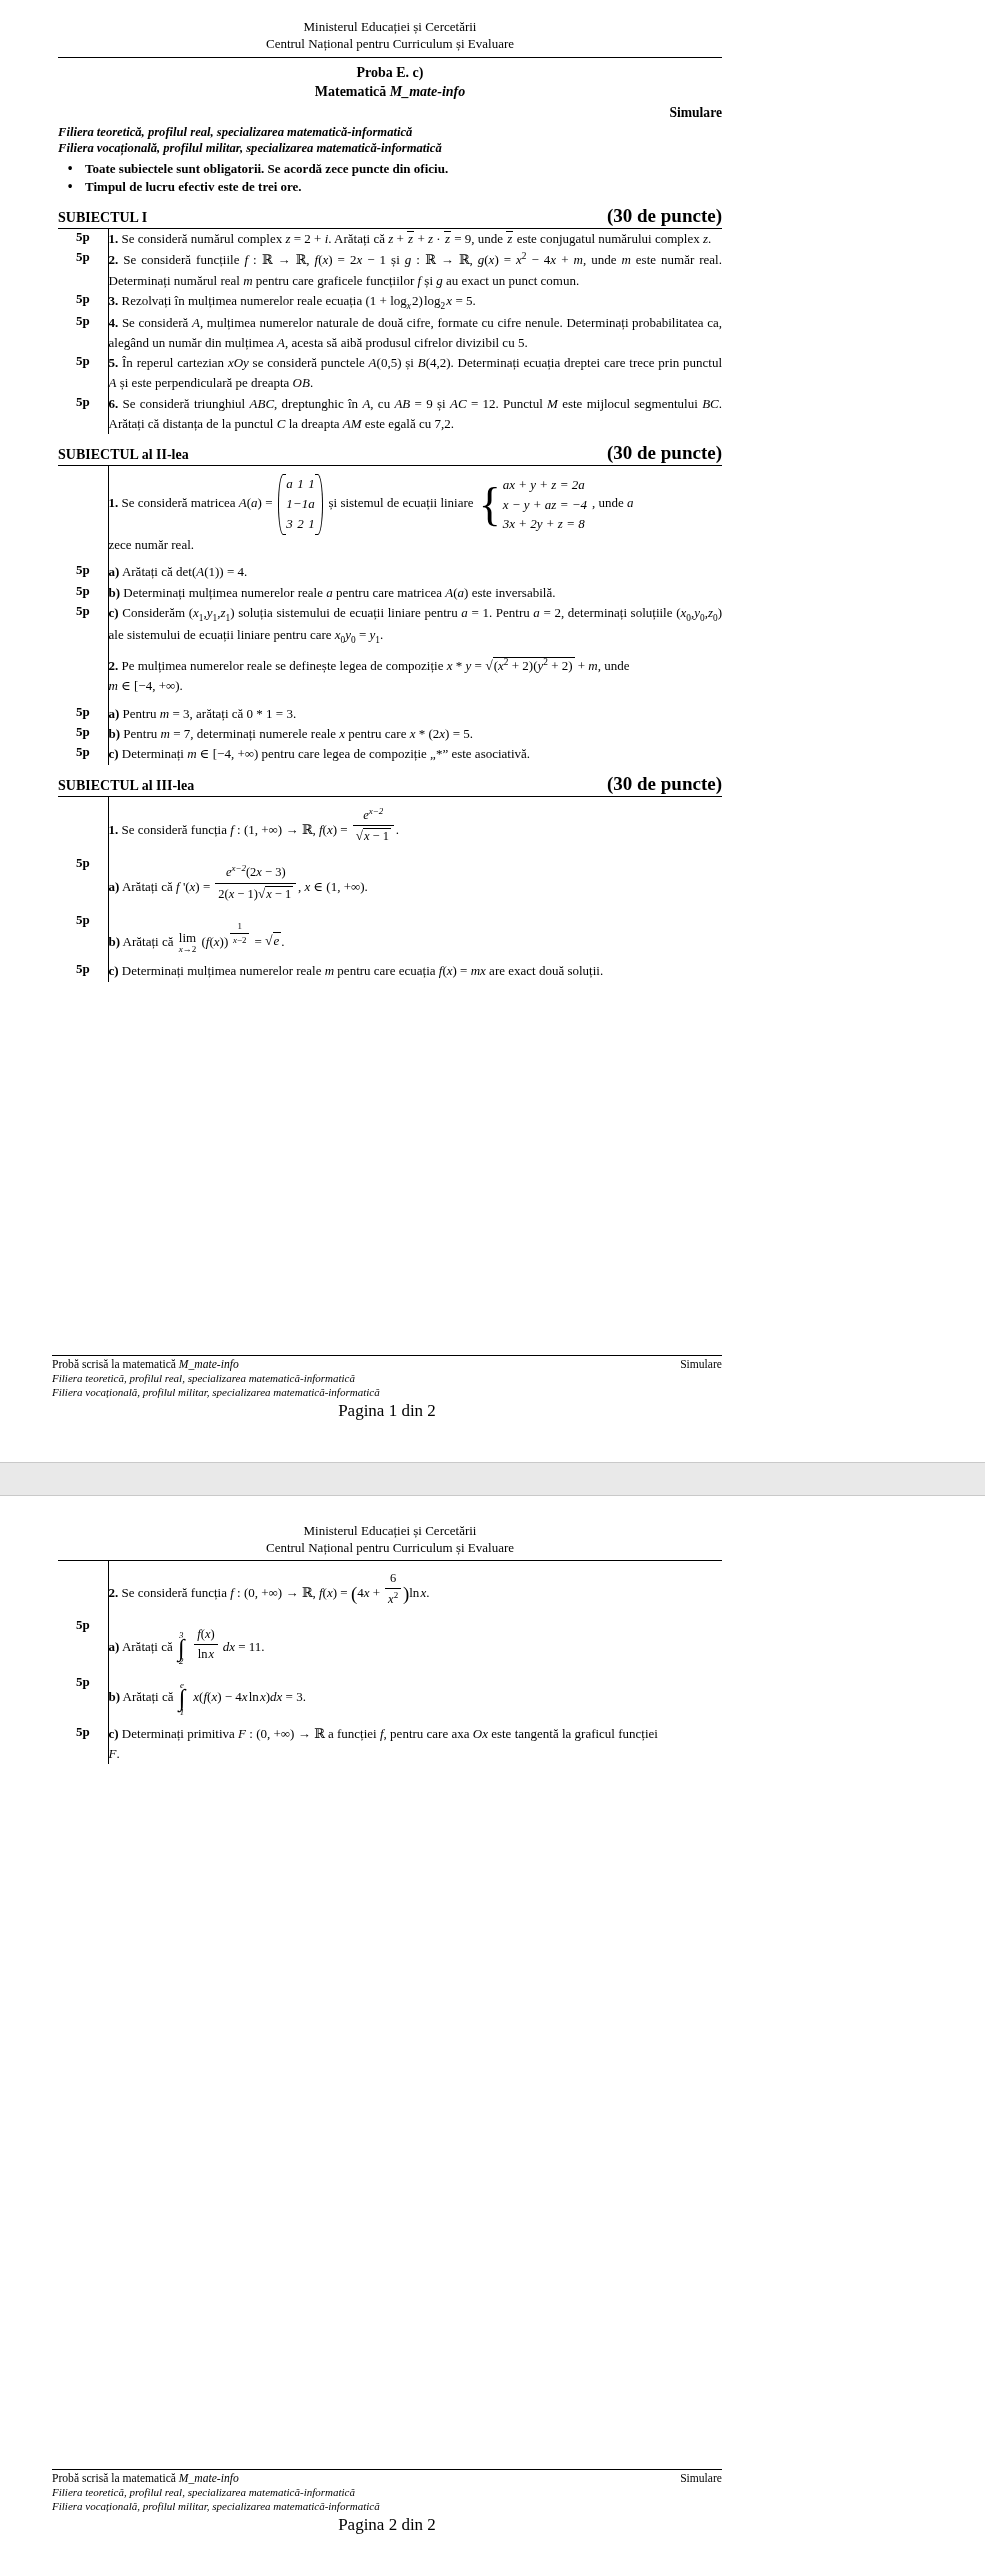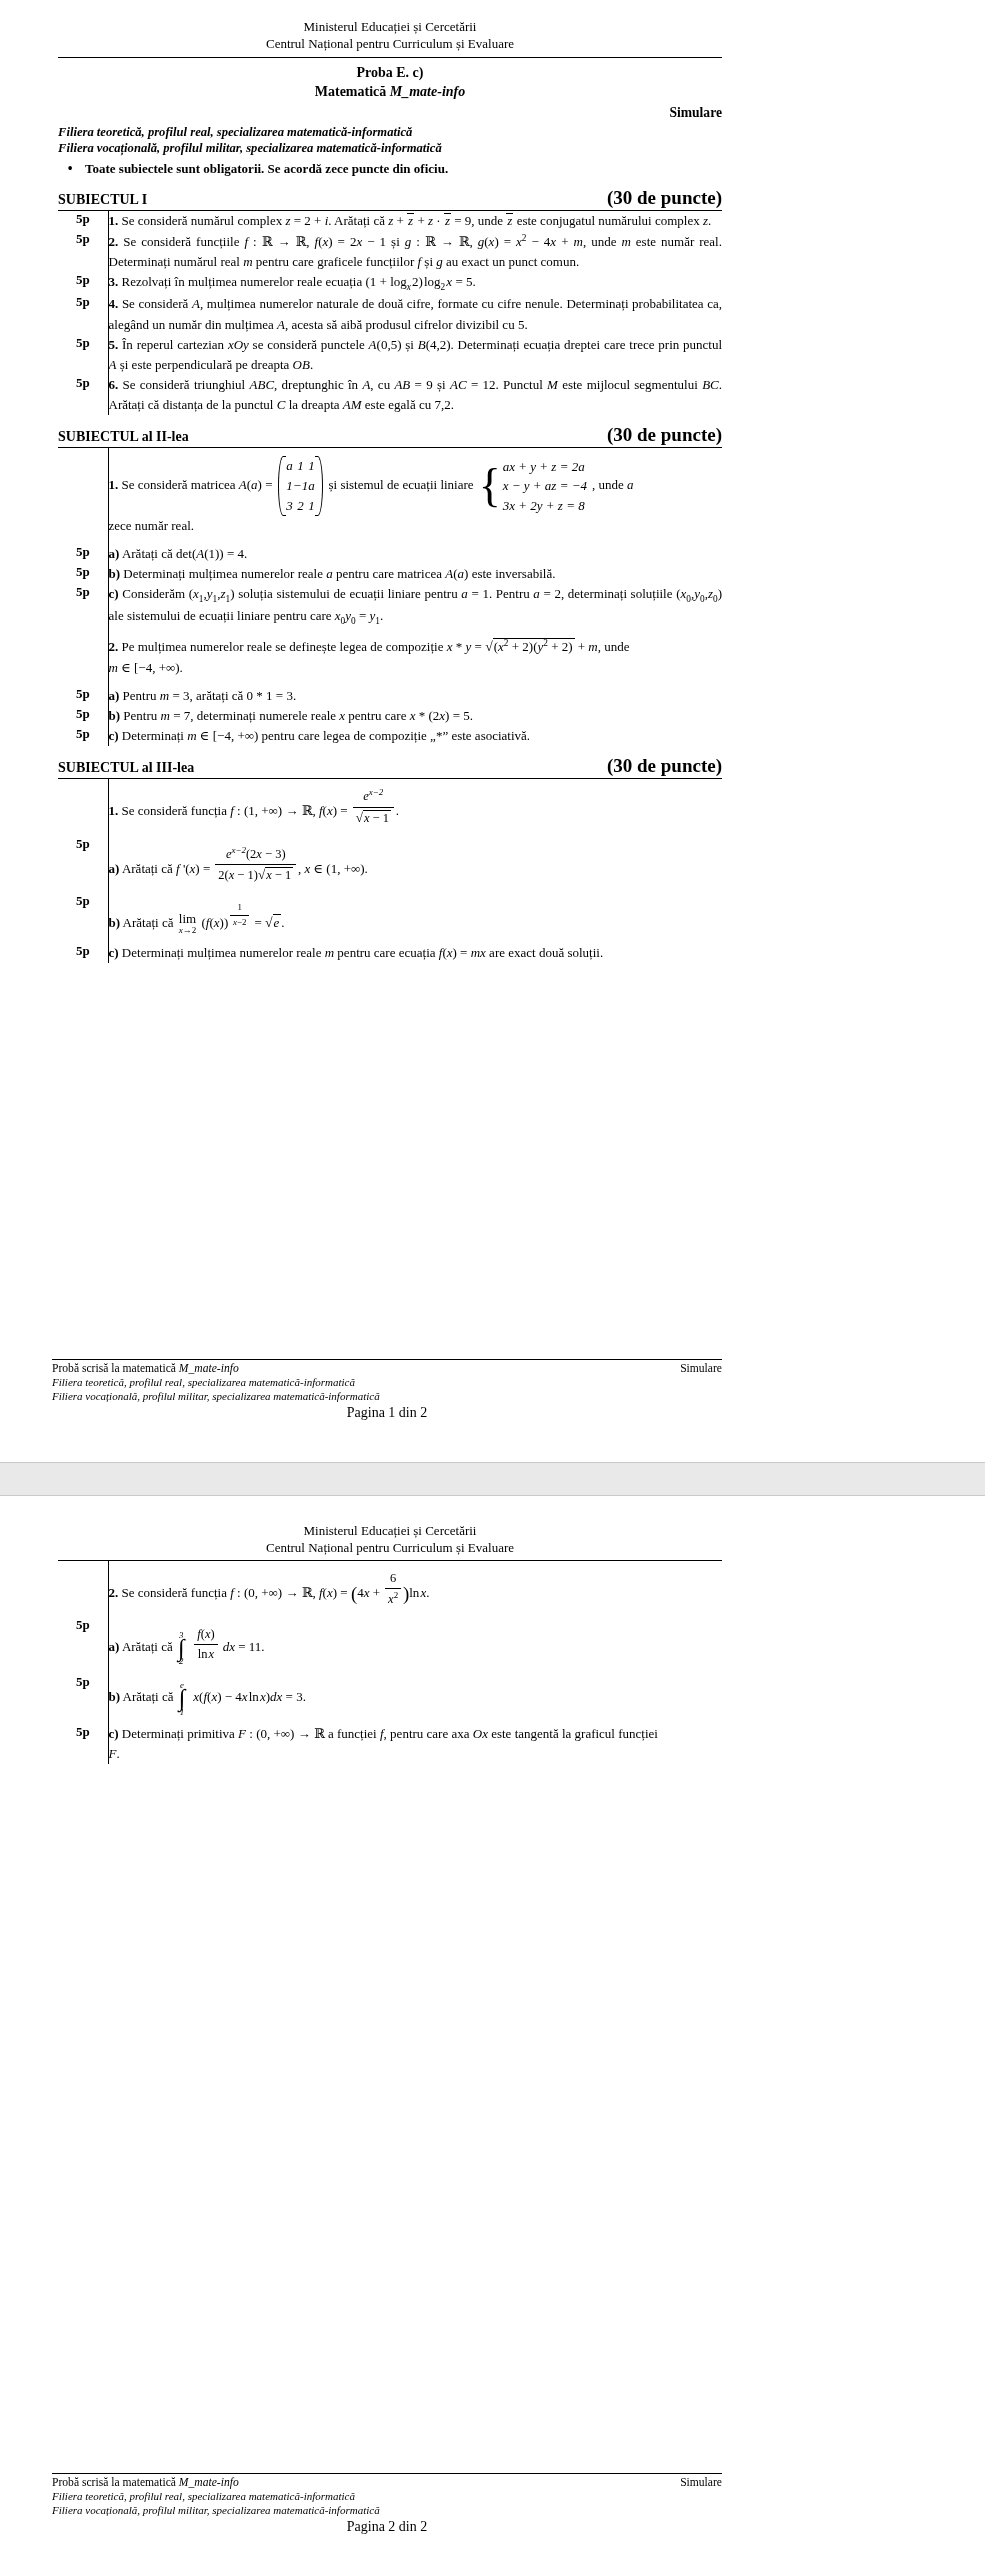--- a/index.html
+++ b/index.html
@@ -168,21 +168,21 @@
 
   .footer { position: absolute; left: 52px; right: 58px; }
   .footer .line { border-top: 1px solid #000; }
   .foot-row {
     display: flex;
     justify-content: space-between;
     font-size: 11.6px;
     padding-top: 1.9px;
   }
   .foot-left-it { font-style: italic; font-size: 11px; line-height: 1.32; }
-  .foot-center { text-align: center; font-size: 14px; padding-top: 1px; }
+  .foot-center { text-align: center; font-size: 17px; padding-top: 1px; }
 </style>
 </head>
 <body>
 
 <div class="page page1">
 
   <div class="ministry">
     <div>Ministerul Educației și Cercetării</div>
     <div>Centrul Național pentru Curriculum și Evaluare</div>
   </div>
@@ -195,20 +195,21 @@
 
   <div class="simulare">Simulare</div>
 
   <div class="filiera">
     <div>Filiera teoretică, profilul real, specializarea matematică-informatică</div>
     <div>Filiera vocațională, profilul militar, specializarea matematică-informatică</div>
   </div>
 
   <ul class="notes">
     <li>Toate subiectele sunt obligatorii. Se acordă zece puncte din oficiu.</li>
+    <li>Timpul de lucru efectiv este de trei ore.</li>
   </ul>
 
   <div class="subject-head">
     <span>SUBIECTUL I</span>
     <span class="pts">(30 de puncte)</span>
   </div>
 
   <table class="items">
     <tbody>
         <tr>

